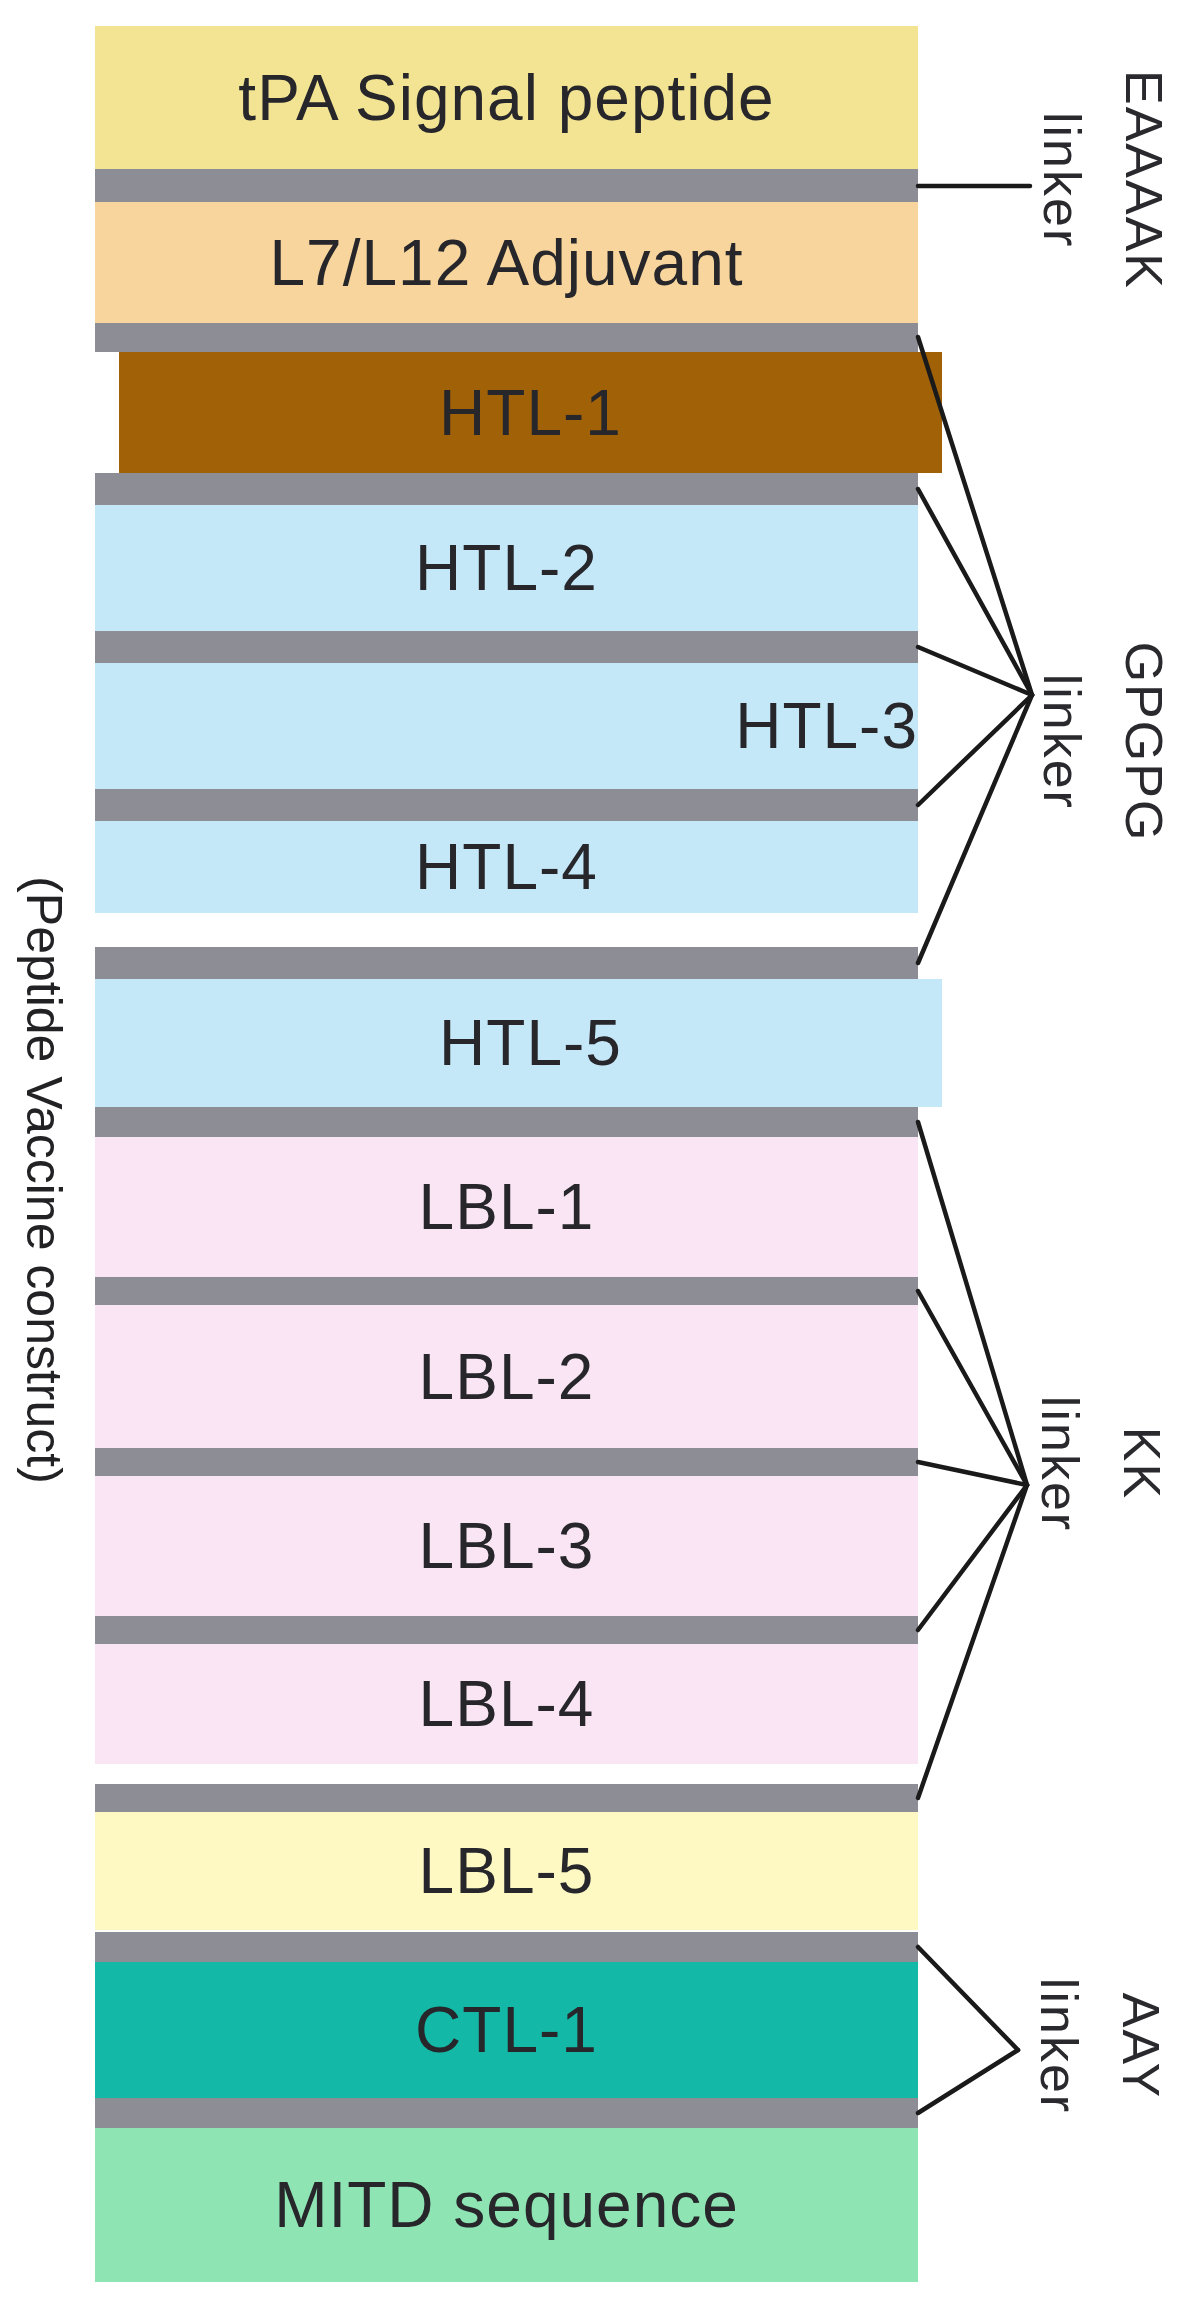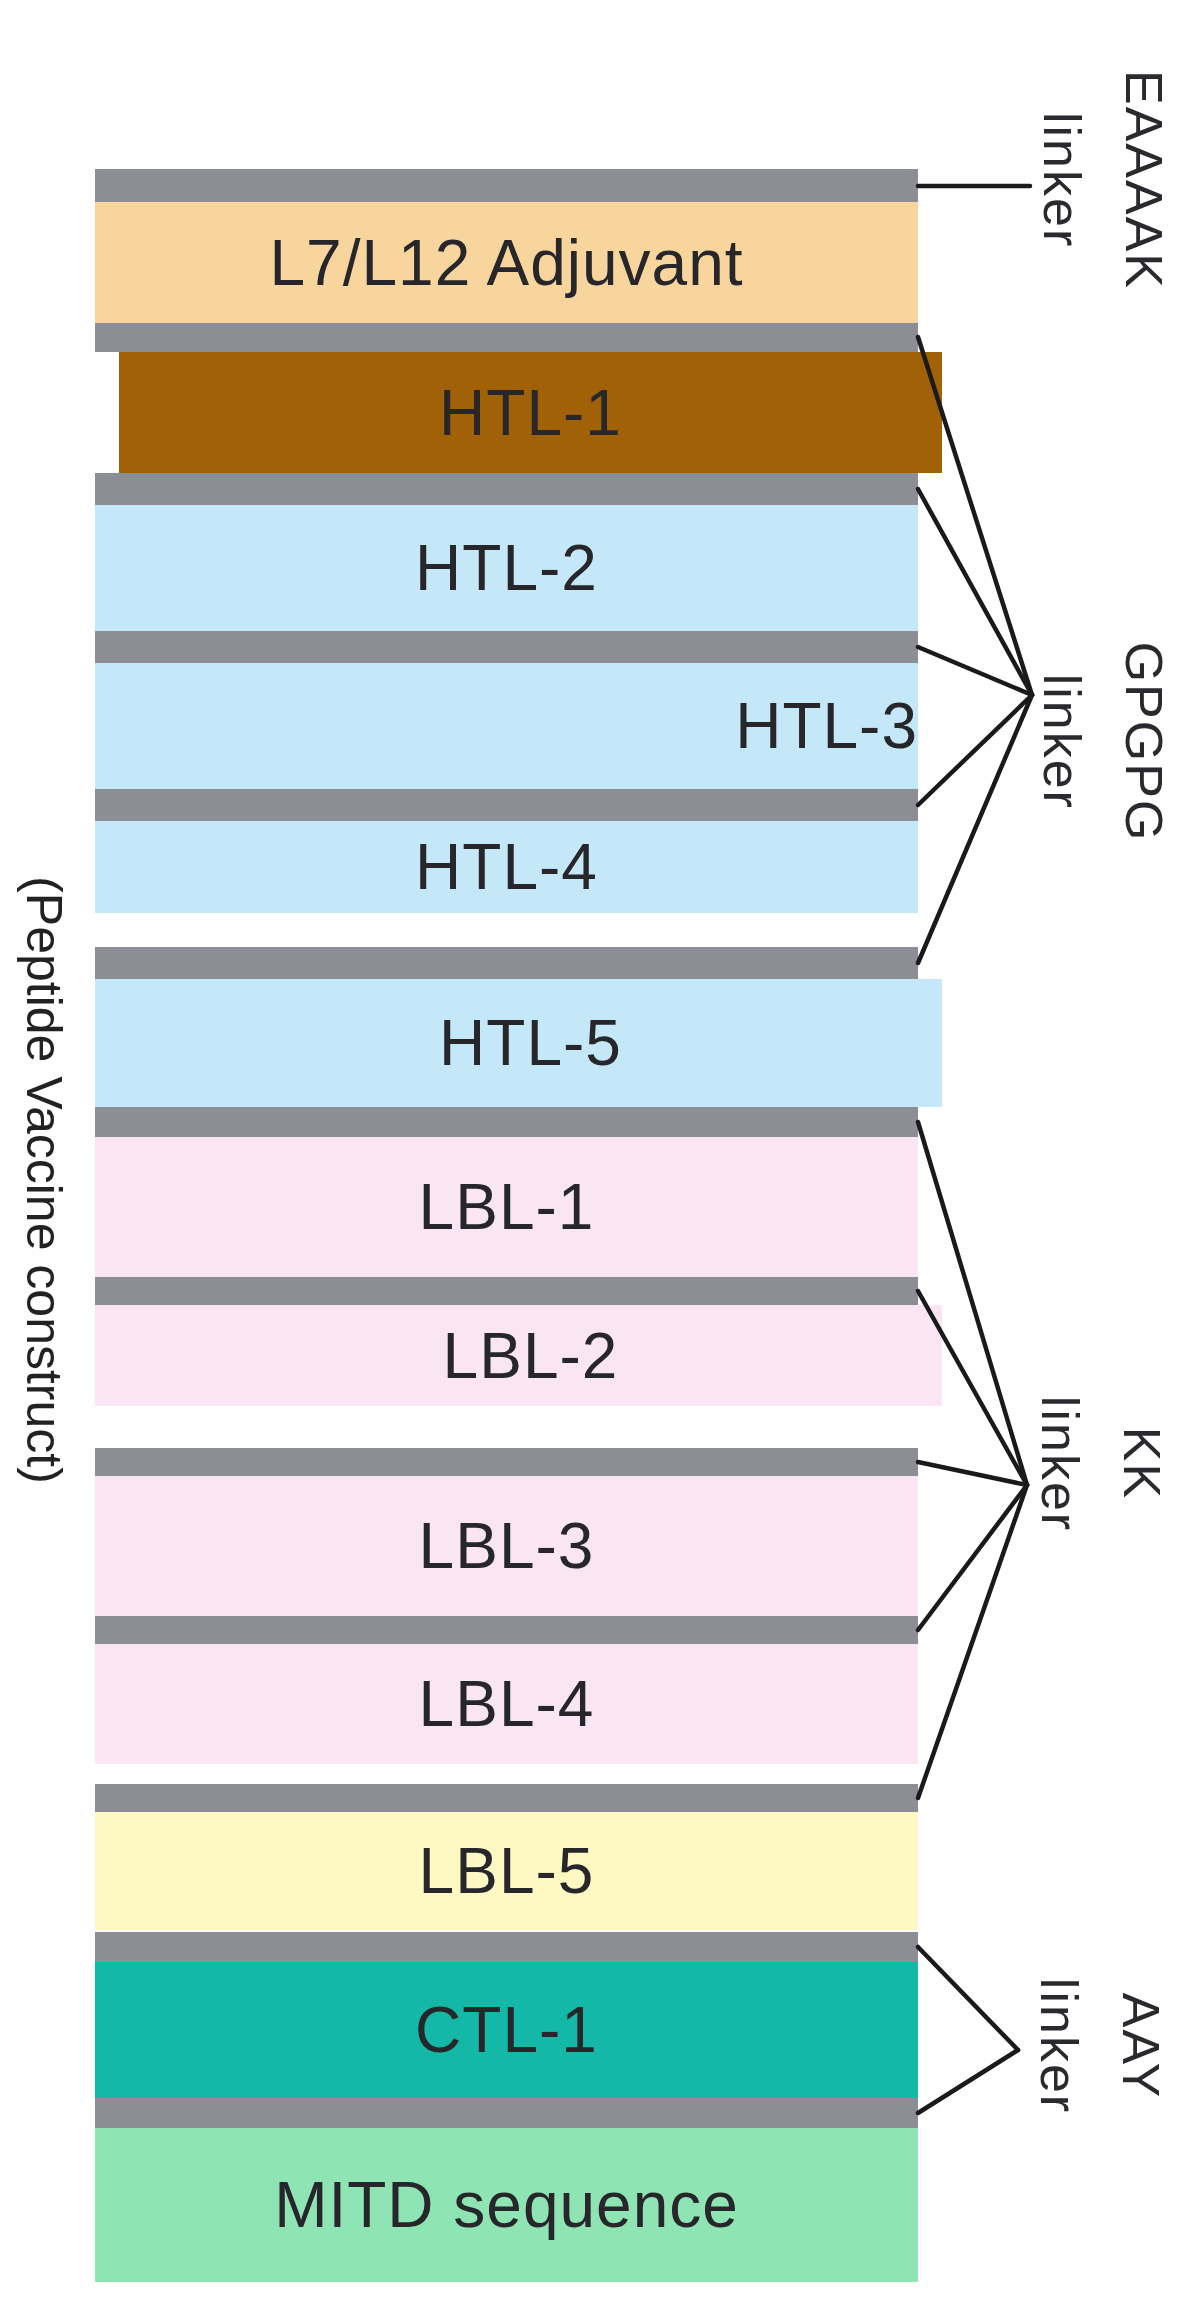--- a/index.html
+++ b/index.html
@@ -67,20 +67,23 @@
     pointer-events: none;
   }
 </style>
 </head>
 <body>
 
 <div class="canvas">
   <div class="caption-left">(Peptide Vaccine construct)</div>
 
   <div class="stack" id="stack">
+      <div class="seg block" style="top: 26px; height: 143px; background: rgb(242, 228, 146);">
+        <span>tPA Signal peptide</span>
+      </div>
       <div class="seg bar" style="top: 169px; height: 33px; background: rgb(141, 141, 150);"></div>
       <div class="seg block" style="top: 202px; height: 121px; background: rgb(247, 213, 156);">
         <span>L7/L12 Adjuvant</span>
       </div>
       <div class="seg bar" style="top: 323px; height: 29px; background: rgb(141, 141, 150);"></div>
       <div class="seg block" style="top: 352px; height: 121px; background: #a16207; margin-left: 24px;">
         <span>HTL-1</span>
       </div>
       <div class="seg bar" style="top: 473px; height: 32px; background: rgb(141, 141, 150);"></div>
       <div class="seg block" style="top: 505px; height: 126px; background: rgb(196, 232, 248);">
@@ -96,21 +99,21 @@
       </div>
       <div class="seg bar" style="top: 947px; height: 32px; background: rgb(141, 141, 150);"></div>
       <div class="seg block" style="top: 979px; height: 128px; background: rgb(196, 232, 248); padding-left: 24px;">
         <span>HTL-5</span>
       </div>
       <div class="seg bar" style="top: 1107px; height: 30px; background: rgb(141, 141, 150);"></div>
       <div class="seg block" style="top: 1137px; height: 140px; background: rgb(249, 229, 243);">
         <span>LBL-1</span>
       </div>
       <div class="seg bar" style="top: 1277px; height: 28px; background: rgb(141, 141, 150);"></div>
-      <div class="seg block" style="top: 1305px; height: 101px; background: rgb(249, 229, 243); padding-left: 24px;">
+      <div class="seg block" style="top: 1305px; height: 143px; background: rgb(249, 229, 243);">
         <span>LBL-2</span>
       </div>
       <div class="seg bar" style="top: 1448px; height: 28px; background: rgb(141, 141, 150);"></div>
       <div class="seg block" style="top: 1476px; height: 140px; background: rgb(249, 229, 243);">
         <span>LBL-3</span>
       </div>
       <div class="seg bar" style="top: 1616px; height: 28px; background: rgb(141, 141, 150);"></div>
       <div class="seg block" style="top: 1644px; height: 120px; background: rgb(249, 229, 243);">
         <span>LBL-4</span>
       </div>

